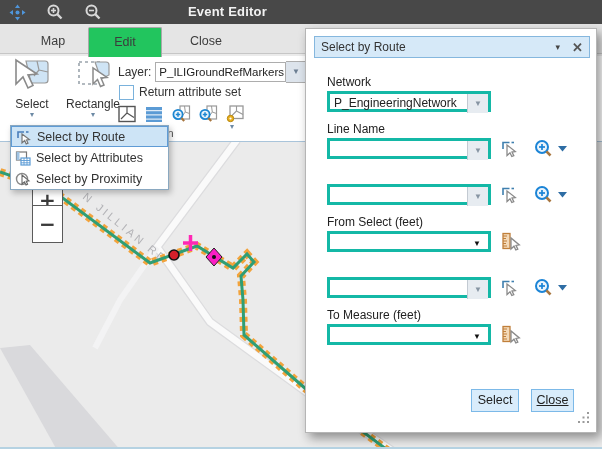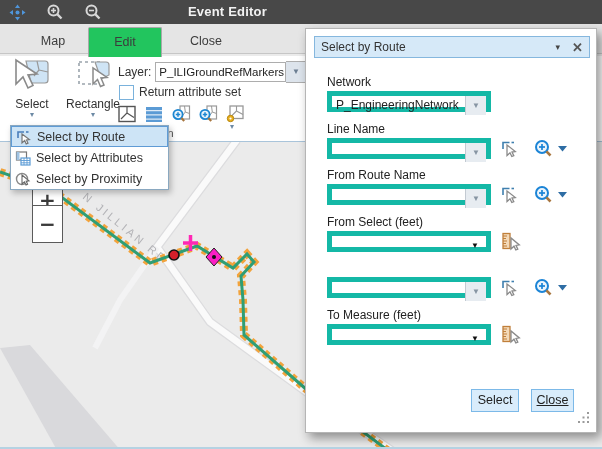--- a/index.html
+++ b/index.html
@@ -53,21 +53,21 @@
   
   .panel{position:absolute;left:305px;top:28px;width:292px;height:405px;background:#fff;
          border:1px solid #b5b5b5;box-shadow:4px 5px 10px rgba(0,0,0,.4);z-index:30;box-sizing:border-box;}
   .phead{position:absolute;left:8px;top:7px;width:276px;height:22px;background:#d6e9f8;
          border:1px solid #85b7de;box-sizing:border-box;display:flex;align-items:center;
          font-size:12px;color:#333;padding:0 6px;}
   .phead .ptitle{flex:1;}
   .phead .pcaret{color:#444;font-size:9px;margin-right:12px;cursor:pointer;}
   .phead .pclose{color:#555;font-size:13px;font-weight:bold;cursor:pointer;}
   .flabel{position:absolute;left:21px;font-size:12px;color:#222;}
-  .combo{position:absolute;left:21px;width:164px;height:21px;border:5px solid #14b8a6;background:#fff;
+  .combo{position:absolute;left:21px;width:164px;height:21px;border:3px solid #14b8a6;background:#fff;
          box-sizing:border-box;cursor:pointer;}
   .combo .cval{position:absolute;left:4px;top:0;line-height:19px;font-size:12px;color:#222;white-space:nowrap;}
   .combo .cbtn{position:absolute;right:0;top:0;width:20px;height:19px;background:#e7ecf1;
                border-left:1px solid #c3cad2;color:#8795a3;font-size:8px;text-align:center;line-height:19px;}
   .combo .carrow{position:absolute;right:7px;top:0;height:19px;color:#111;font-size:8px;line-height:19px;}
   .rowicon{position:absolute;cursor:pointer;}
   .pbtn{position:absolute;top:360px;height:23px;background:#d9ecfb;border:1px solid #7cb9e8;
         font-size:12.5px;color:#222;box-sizing:border-box;text-align:center;line-height:21px;cursor:pointer;}
   .grip{position:absolute;right:6px;bottom:4px;cursor:nwse-resize;}
 </style>
@@ -294,21 +294,20 @@
     <span class="rowicon" style="left:227px;top:110px;">
       <svg width="36" height="20" viewBox="0 0 36 20">
         <circle cx="9" cy="8" r="6" fill="#eaf4fc" stroke="#1b84d6" stroke-width="2"></circle>
         <line x1="6" y1="8" x2="12" y2="8" stroke="#1b84d6" stroke-width="1.7"></line>
         <line x1="9" y1="5" x2="9" y2="11" stroke="#1b84d6" stroke-width="1.7"></line>
         <line x1="13.4" y1="12.4" x2="17.5" y2="16.5" stroke="#a8763f" stroke-width="2.6"></line>
         <polygon points="25,7 34,7 29.5,12.5" fill="#2e6da4"></polygon>
       </svg>
     </span>
 
-    <div class="flabel" style="top:139px;">From Route Name</div>
     <div class="combo" style="top:155px;">
       <span class="cval"></span>
       <span class="cbtn">▼</span>
     </div>
     <span class="rowicon" style="left:194px;top:156px;">
       <svg width="20" height="20" viewBox="0 0 20 20">
         <path d="M3,10 V3.5 H9.5" fill="none" stroke="#3f7fae" stroke-width="1.6"></path>
         <line x1="11.5" y1="3.5" x2="14" y2="3.5" stroke="#3f7fae" stroke-width="1.6"></line>
         <path d="M7,6 L7,16.5 L10,13.8 L11.8,17.5 L13.8,16.6 L12,13 L15.3,12.5 Z" fill="#fff" stroke="#8a8a8a" stroke-width="1.3"></path>
       </svg>

